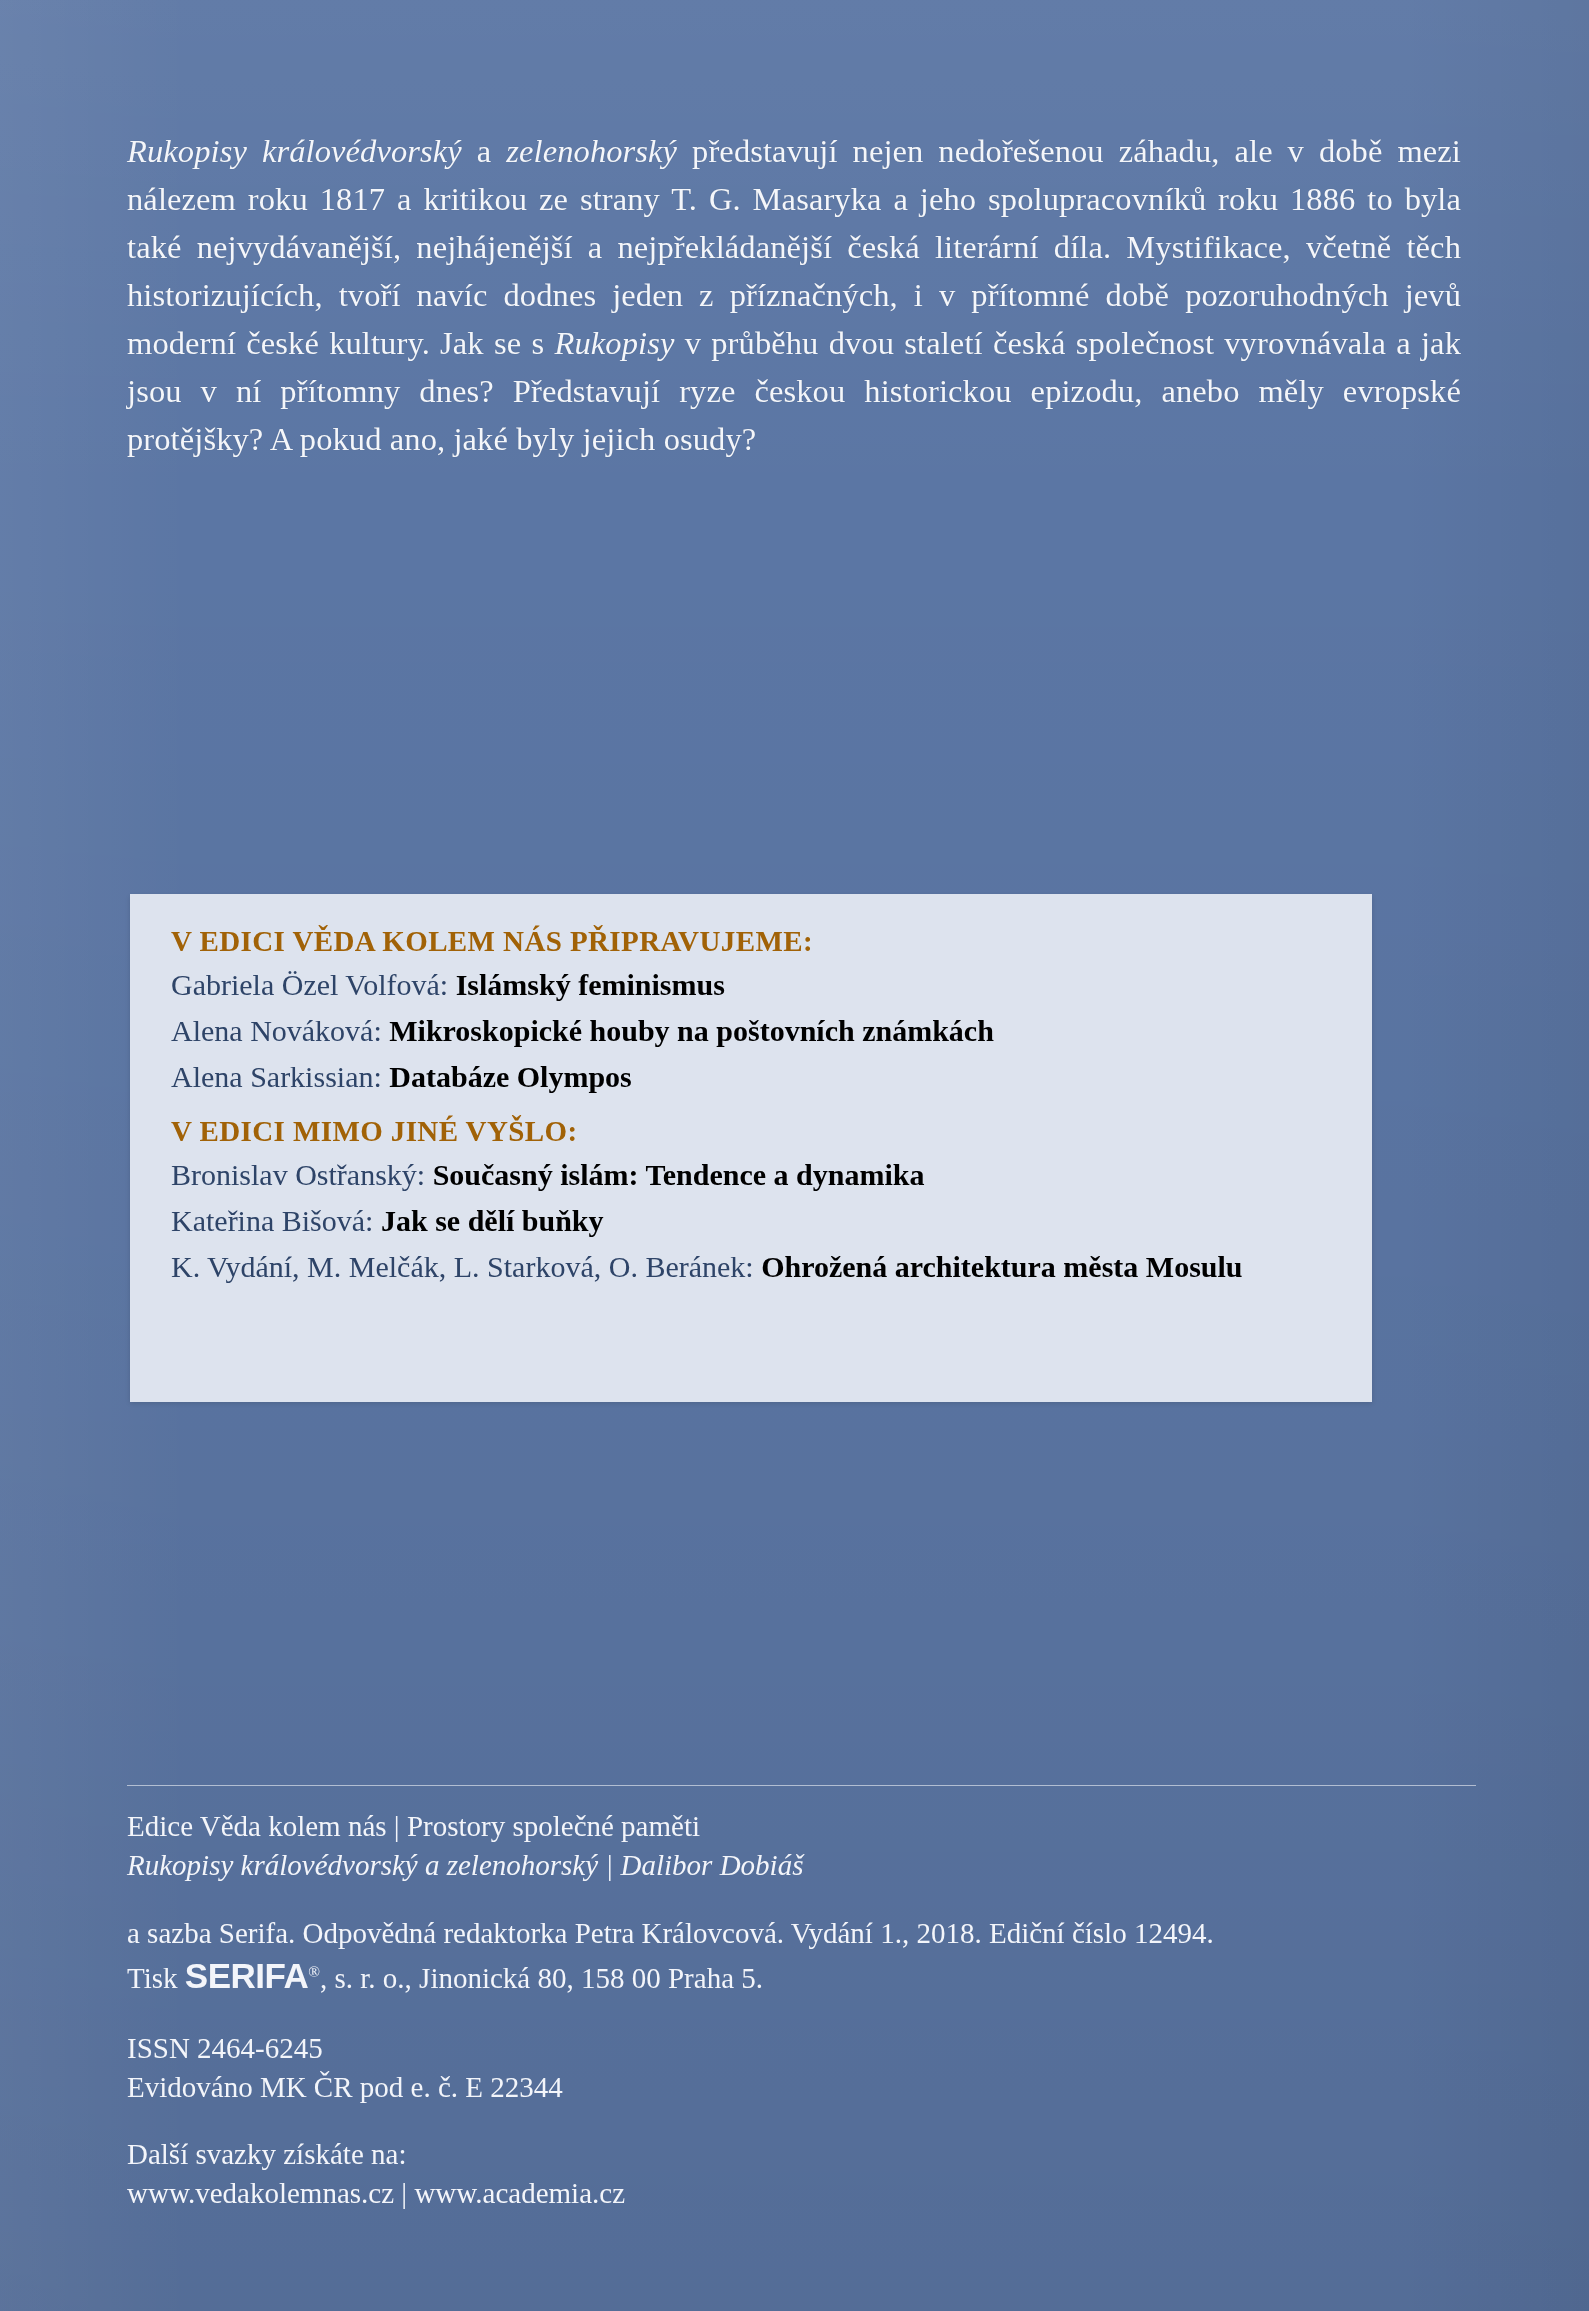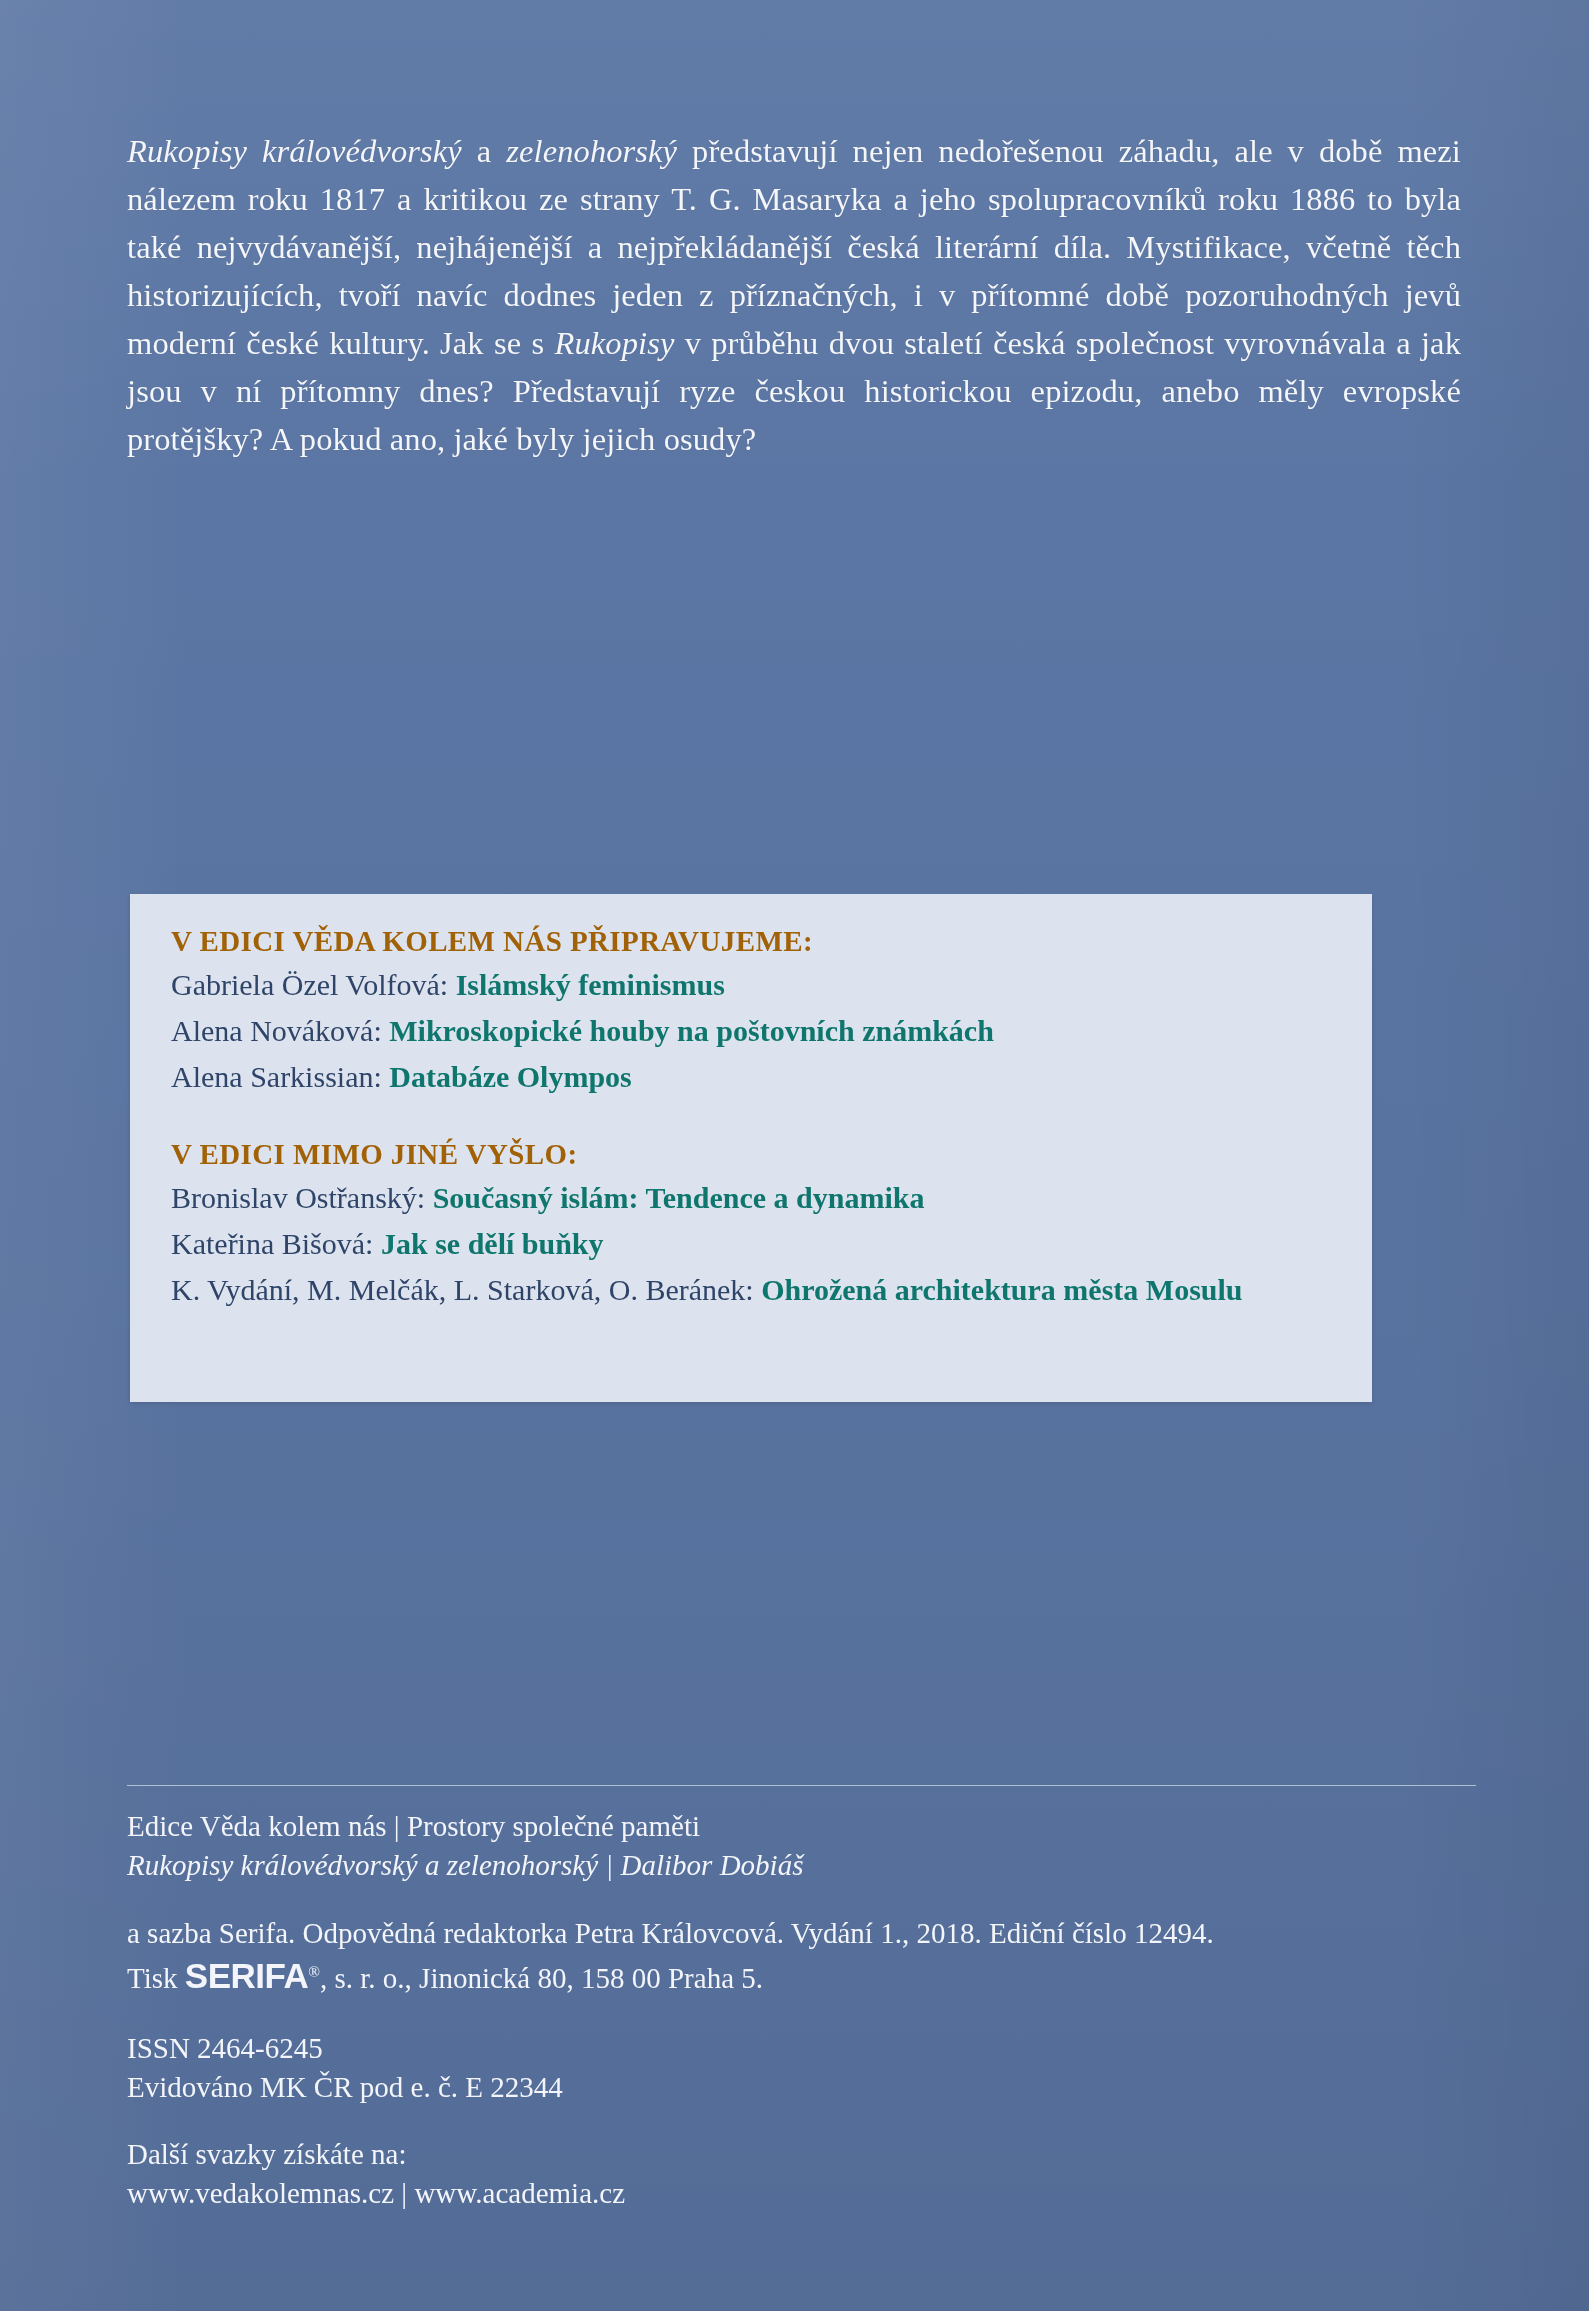--- a/index.html
+++ b/index.html
@@ -55,31 +55,31 @@
     padding: 31px 41px 9.7px 41px;
   }
   .promo h3 {
     margin: 0 0 5.8px 0;
     font-size: 29px;
     font-weight: bold;
     letter-spacing: 0.4px;
     color: #a16207;
   }
   .promo h3.second {
-    margin-top: 41px;
+    margin-top: 18px;
   }
   .promo p {
     margin: 0 0 4.9px 0;
     font-size: 30px;
     line-height: 1.375;
     color: #2e4468;
   }
   .promo p b {
     font-weight: bold;
-    color: #0f766e;
+    color: #000000;
   }
 
   
   .colophon {
     position: absolute;
     left: 127px;
     top: 1785px;
     width: 1349px;
     color: #f3f5fa;
     font-size: 29px;

